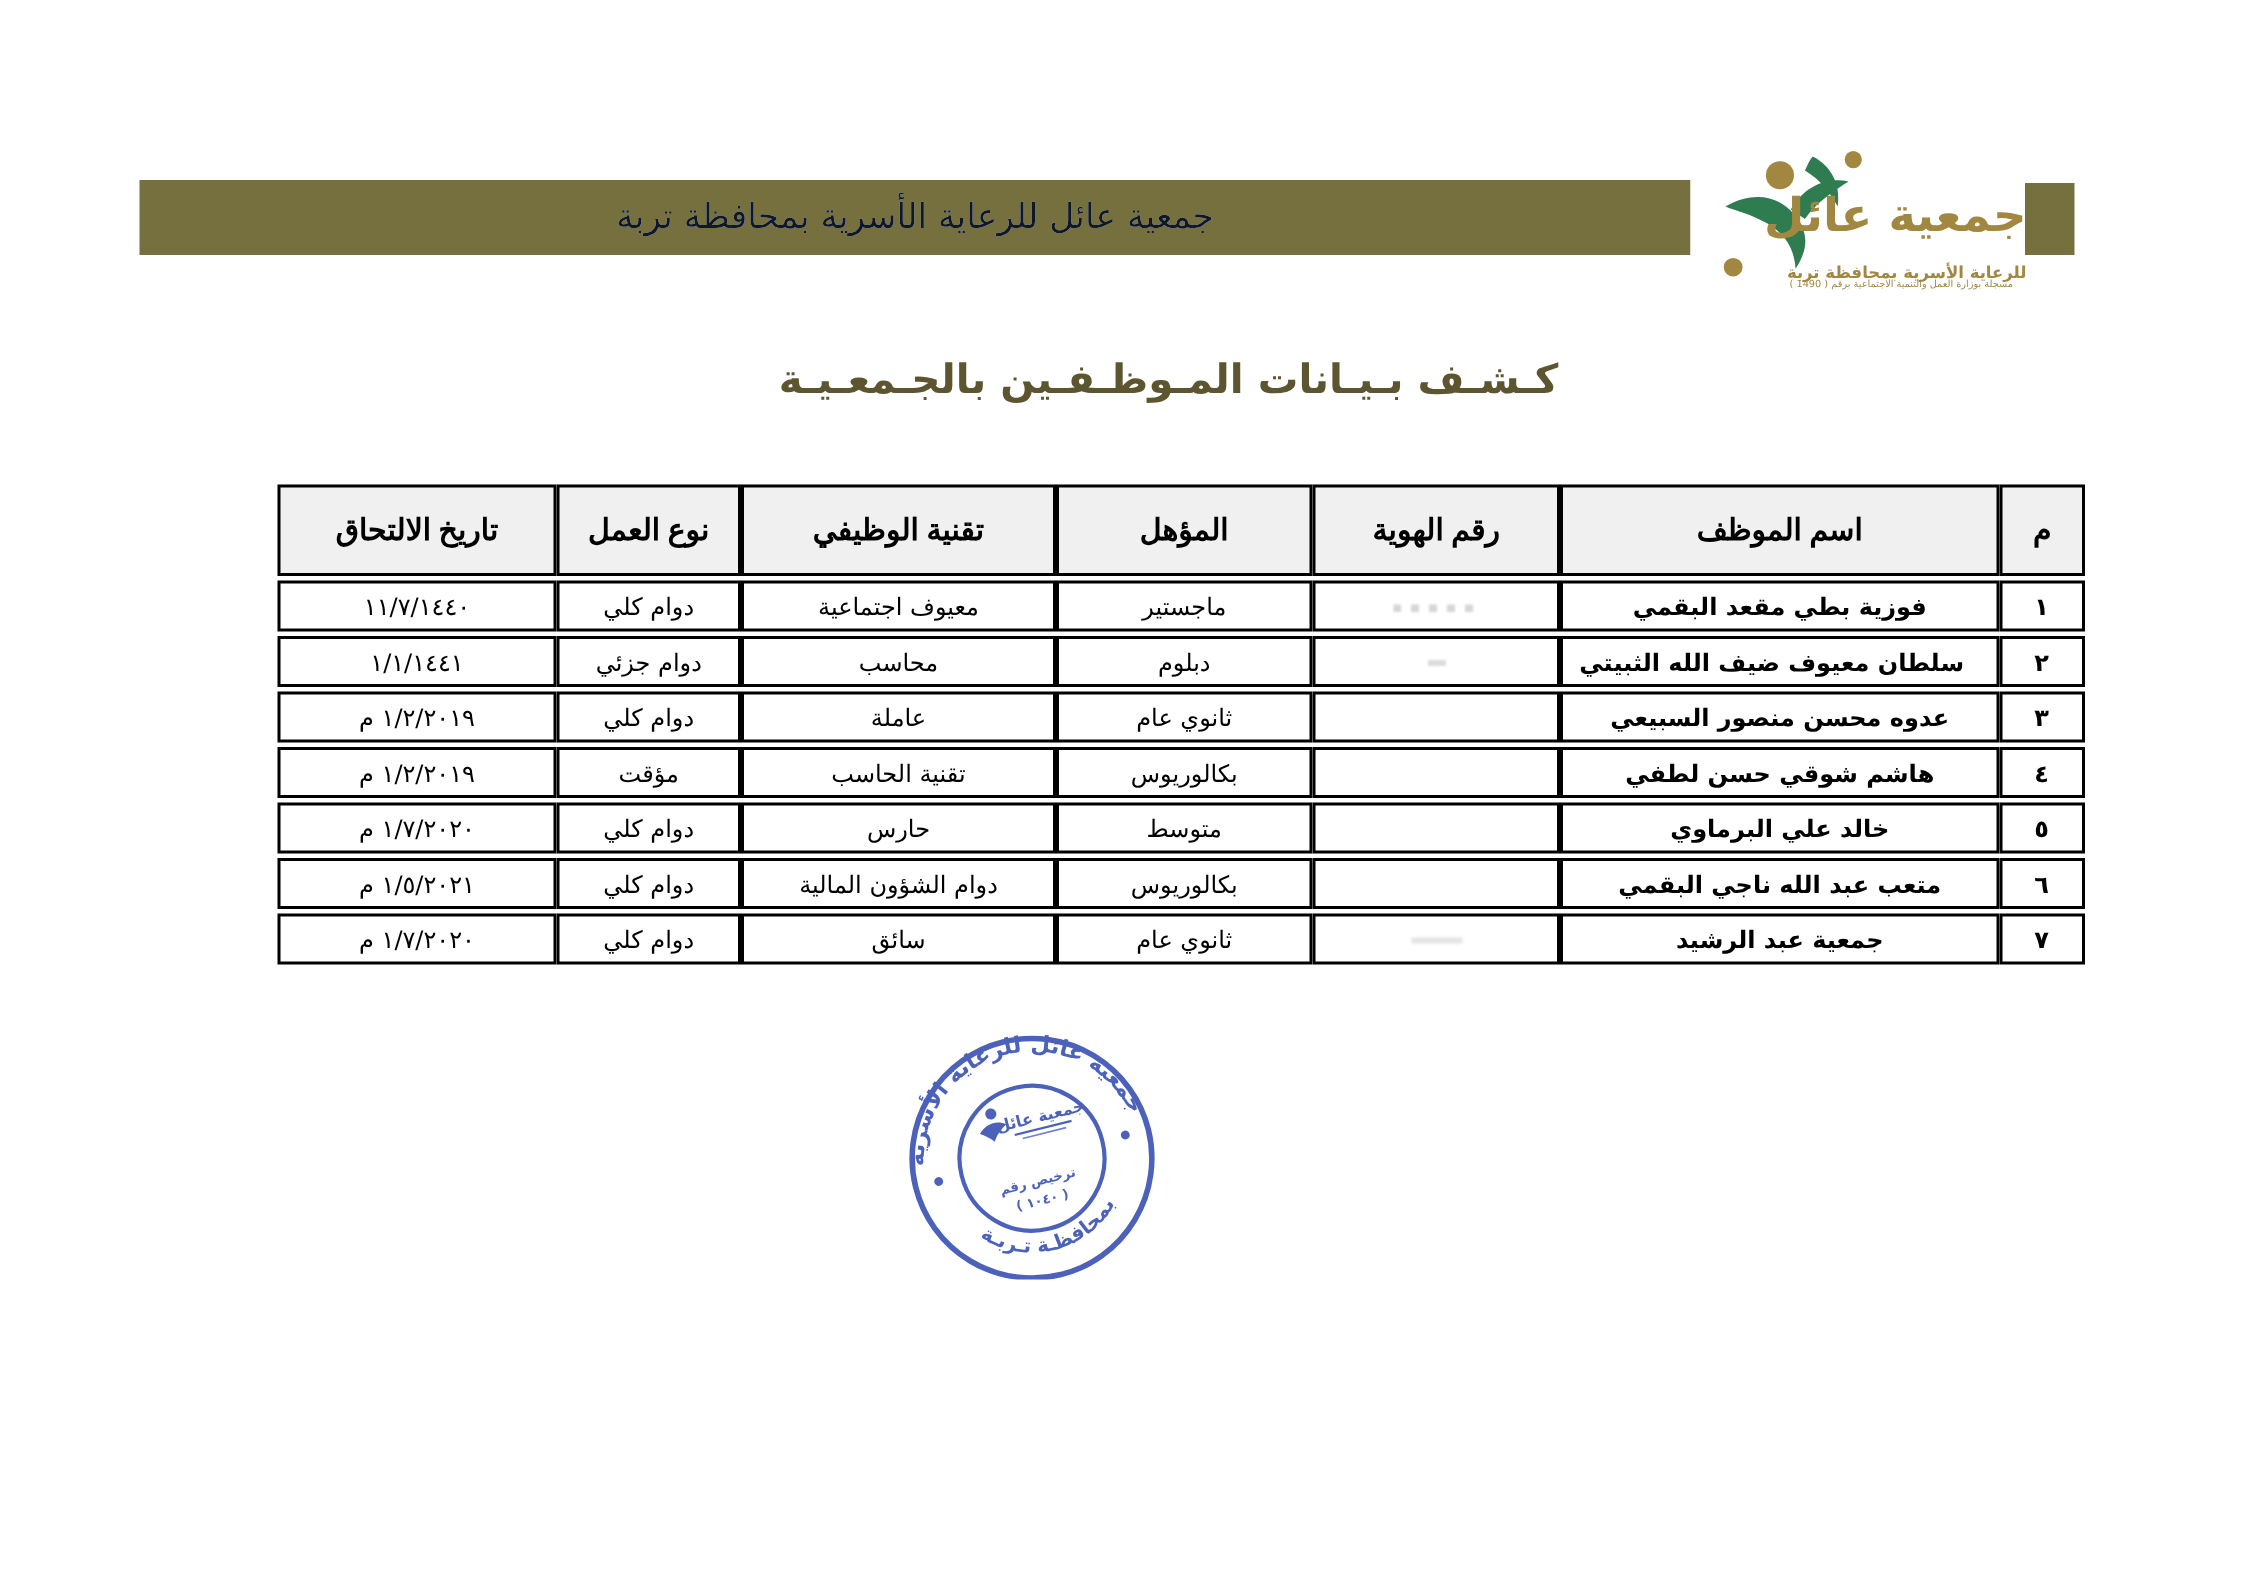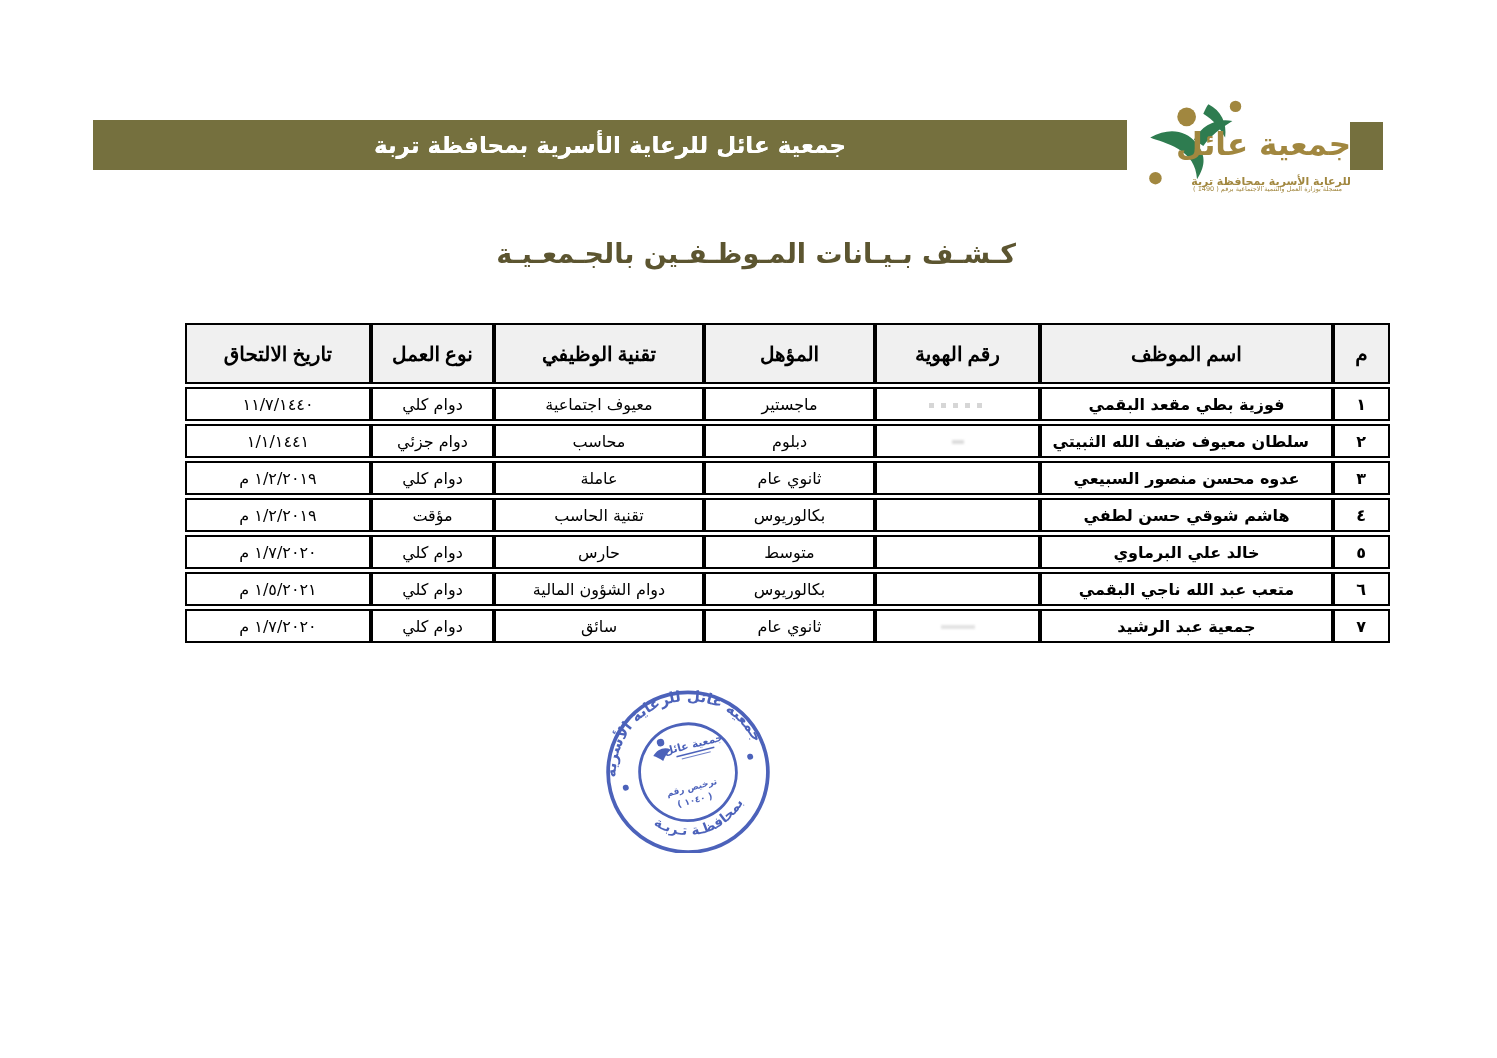--- a/index.html
+++ b/index.html
@@ -6,37 +6,37 @@
   body{
     width:1497px;height:1058px;position:relative;background:#ffffff;overflow:hidden;
     font-family:"DejaVu Sans", sans-serif;
   }
   
   .banner{
     position:absolute;left:93px;top:120px;width:1034px;height:50px;
     background:#75703E;display:flex;align-items:center;justify-content:center;
   }
   .banner-title{
-    color:#ffffff;font-size:23px;font-weight:bold;direction:rtl;letter-spacing:.5px;
+    color:#0f172a;font-size:23px;font-weight:normal;direction:rtl;letter-spacing:.5px;
     text-shadow:0 0 .4px #fff;
   }
   .olive-square{position:absolute;left:1350px;top:122px;width:33px;height:48px;background:#75703E;}
   
   .logo{position:absolute;left:1127px;top:88px;width:226px;height:120px;background:#fff;}
   .logo-figures{position:absolute;left:14px;top:8px;width:110px;height:104px;}
   .logo-textcol{position:absolute;right:2px;top:40px;width:125px;text-align:center;direction:rtl;}
   .logo-brand{font-size:31px;font-weight:bold;color:#A1873F;line-height:1.05;white-space:nowrap;}
   .logo-sub{font-size:11px;font-weight:bold;color:#A1873F;margin-top:14px;white-space:nowrap;}
   .logo-reg{
     position:absolute;left:58px;top:97px;width:165px;text-align:center;direction:rtl;
     font-size:6.5px;color:#A1873F;white-space:nowrap;
   }
   
   .doc-title{
-    position:absolute;left:476px;top:238px;width:560px;text-align:center;direction:rtl;
+    position:absolute;left:499px;top:238px;width:560px;text-align:center;direction:rtl;
     font-size:27px;font-weight:bold;color:#5C5530;
   }
   
   .table-wrap{position:absolute;left:185px;top:320px;width:1205px;direction:rtl;}
   table.emp{
     width:100%;border-collapse:separate;border-spacing:0 3px;table-layout:fixed;
     direction:rtl;
   }
   table.emp th{
     border:2px solid #000;background:#F0F0F0;height:57px;

